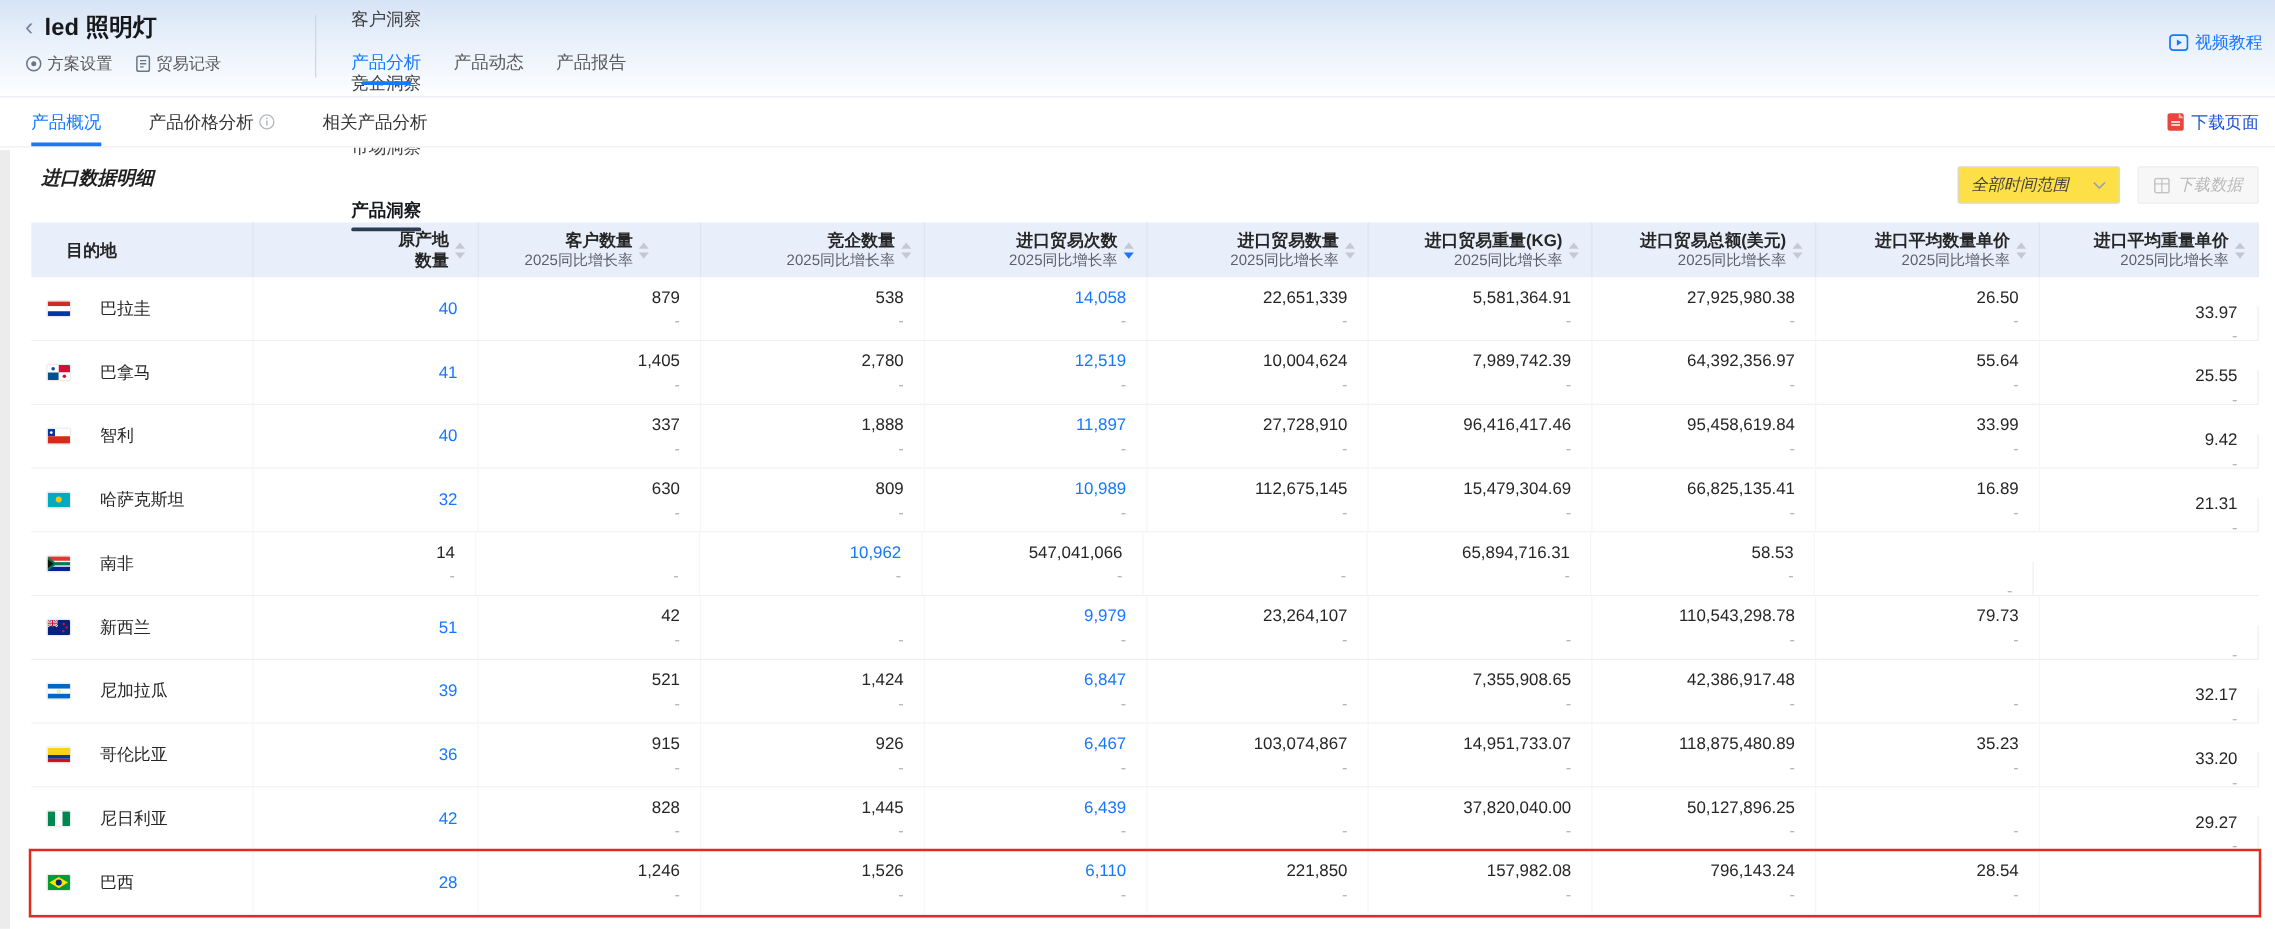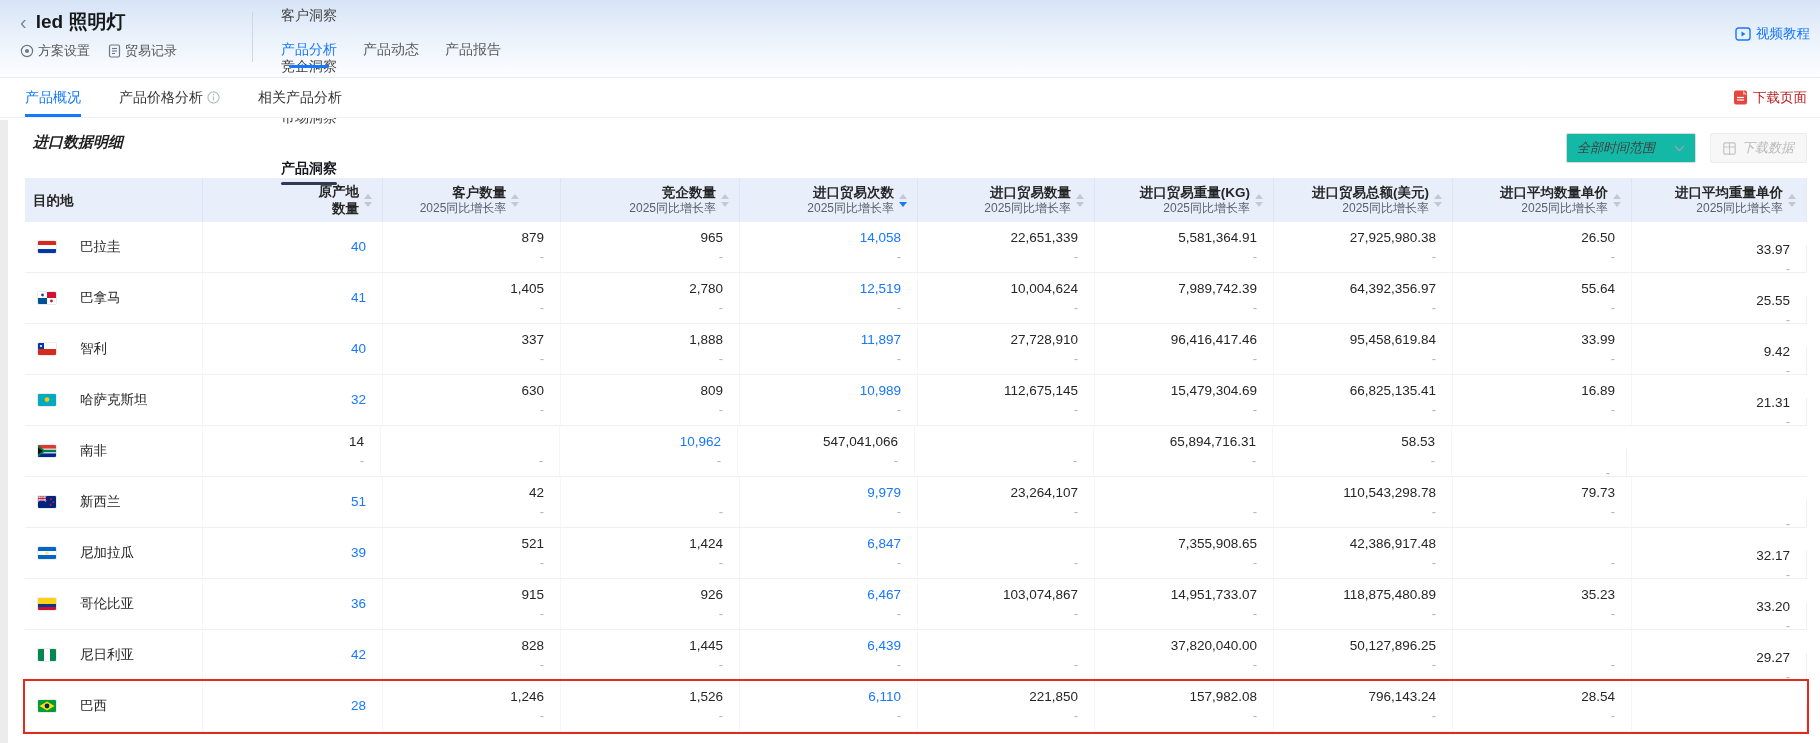--- a/index.html
+++ b/index.html
@@ -32,42 +32,42 @@
   
   .toolbar { position:relative; height:41px; background:#fff;
     border-top:1px solid #e7ebf2; border-bottom:1px solid #f0f0f0; }
   .tool-tabs { position:absolute; left:25px; top:0; height:100%; display:flex; gap:38px; }
   .tool-tab { display:flex; align-items:center; gap:4px; font-size:14px; color:#333;
     position:relative; cursor:pointer; height:100%; }
   .tool-tab.active { color:#1677ff; }
   .tool-tab.active::after { content:""; position:absolute; left:0; right:0; bottom:0; height:3px;
     background:#1677ff; }
   .download-page { position:absolute; right:13px; top:0; height:100%; display:flex; align-items:center;
-    gap:5px; color:#b91c1c; font-size:13.5px; cursor:pointer; }
+    gap:5px; color:#1d4ed8; font-size:13.5px; cursor:pointer; }
 
   .left-strip { position:absolute; left:0; top:120px; width:8px; height:623px; background:#ececec; }
 
   
   .section-bar { display:flex; justify-content:space-between; 
     padding:15px 13px 14px 33px; height:60px;font-style:italic; }
   .section-title { font-size:15px; font-weight:bold; color:#1f1f1f; }
   .section-controls { display:flex; gap:14px; }
-  .time-select { width:130px; height:30px; border:1px solid #d9d9d9; border-radius:2px; background:#14b8a6;
+  .time-select { width:130px; height:30px; border:1px solid #d9d9d9; border-radius:2px; background:#fde047;
     display:flex; align-items:center; justify-content:space-between; padding:0 10px;
     font-size:13px; color:#404040; cursor:pointer; }
   .download-btn { height:30px; border:1px solid #ececec; border-radius:2px; background:#f7f7f7;
     display:flex; align-items:center; gap:6px; padding:0 12px; font-size:13px; color:#b9b9b9; }
 
   
   .table { margin-left:25px; width:1782px; }
   .t-head { display:flex; background:#e9effa; height:44px; }
   .t-hcell { display:flex; align-items:center; justify-content:flex-end; gap:5px;
     padding:0 10px 0 6px; border-right:1px solid #dde4f2; }
   .t-hcell:last-child { border-right:1px solid #e4e9f4; }
-  .t-hcell.first { justify-content:flex-start; padding-left:8px; }
+  .t-hcell.first { justify-content:flex-start; padding-left:28px; }
   .t-hlabels { display:flex; flex-direction:column; align-items:flex-end; }
   .t-hlabel { font-size:13.5px; font-weight:bold; color:#262626; line-height:17px; text-align:right; }
   .t-hsub { font-size:12px; color:#5a5f6b; line-height:15px; }
   .sort-icon { display:flex; flex-direction:column; gap:3px; }
   .tri-up { width:0; height:0; border-left:4px solid transparent; border-right:4px solid transparent;
     border-bottom:5px solid #c3c8d4; }
   .tri-down { width:0; height:0; border-left:4px solid transparent; border-right:4px solid transparent;
     border-top:5px solid #c3c8d4; }
   .tri-down.active { border-top-color:#1677ff; }
 
@@ -310,21 +310,21 @@
           <span class="dest-name">巴拉圭</span>
         </div>
         <div class="t-cell num" style="width:180px">
           <span class="val link">40</span>
         </div>
         <div class="t-cell num" style="width:178px">
           <span class="val">879</span>
           <span class="growth">-</span>
         </div>
         <div class="t-cell num" style="width:179px">
-          <span class="val">965</span>
+          <span class="val">538</span>
           <span class="growth">-</span>
         </div>
         <div class="t-cell num" style="width:178px">
           <span class="val link">14,058</span>
           <span class="growth">-</span>
         </div>
         <div class="t-cell num" style="width:177px">
           <span class="val">22,651,339</span>
           <span class="growth">-</span>
         </div>

